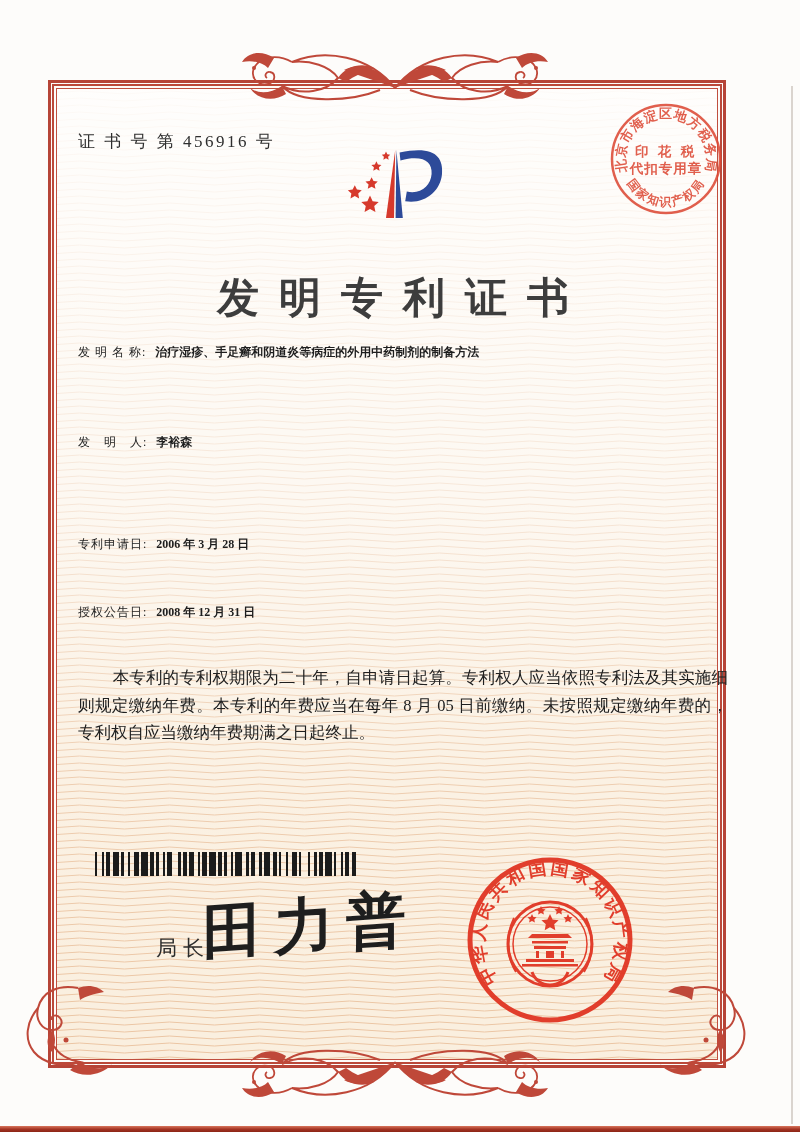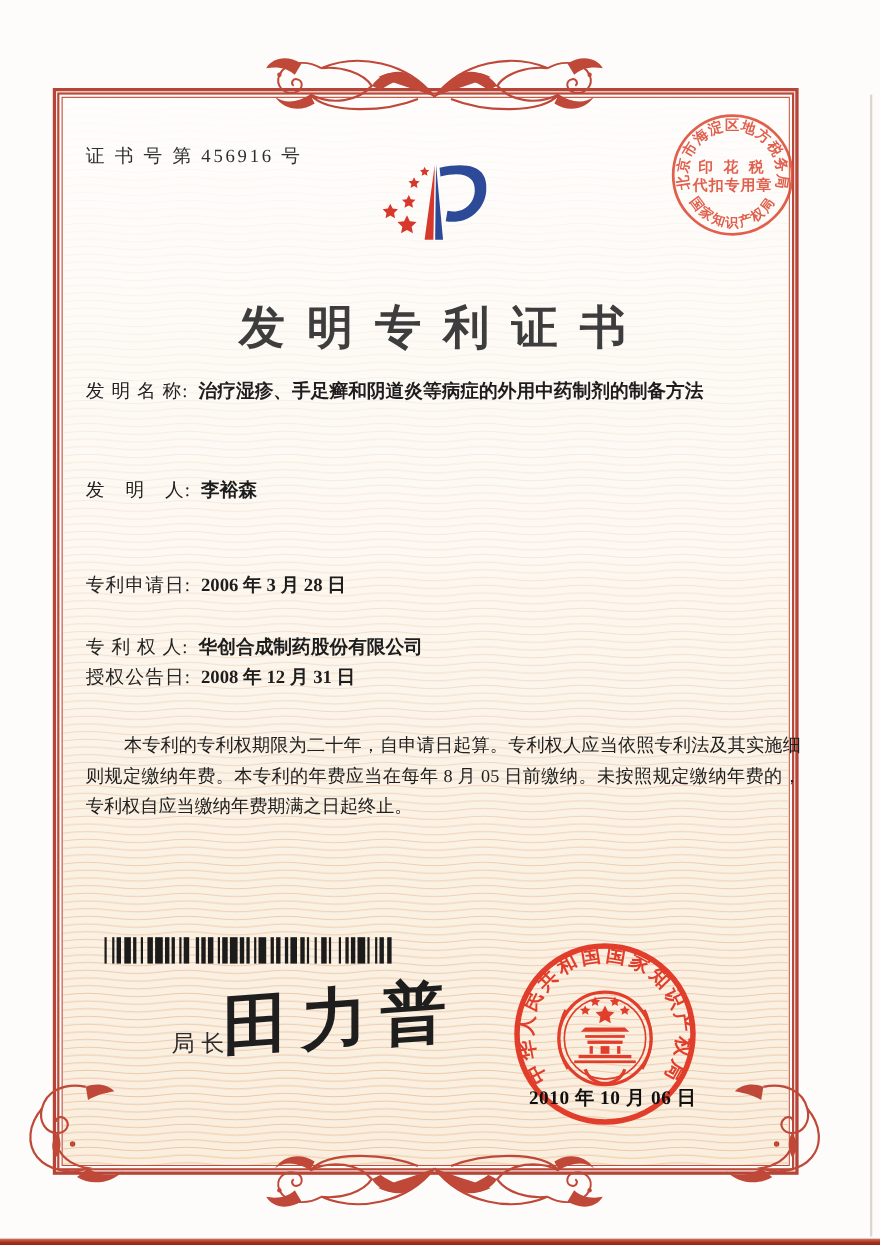--- a/index.html
+++ b/index.html
@@ -9,21 +9,21 @@
   .frame{position:absolute;left:48px;top:80px;right:74px;bottom:64px;border:3px solid #b64437;}
   .frame-m{position:absolute;inset:1px;border:2px solid #bb493a;}
   .frame-i{position:absolute;inset:2px;border:1px solid #c04e3e;overflow:hidden;background:#fbf1e2;}
   .texture{position:absolute;inset:0;width:100%;height:100%;}
   
   .orn{position:absolute;pointer-events:none;}
   
   .cert-no{position:absolute;left:78px;top:130px;font-size:17px;letter-spacing:2.5px;color:#2e2e2e;}
   .title{position:absolute;left:48px;width:678px;top:244px;text-align:center;font-size:42px;
          letter-spacing:20px;padding-left:16px;font-weight:600;color:#3d3d3d;margin-top:26px;}
-  .row{position:absolute;left:78px;font-size:17px;white-space:nowrap;}
+  .row{position:absolute;left:78px;font-size:12px;white-space:nowrap;}
   .row .lab{letter-spacing:1px;color:#222;}
   .row .val{font-weight:700;margin-left:9px;color:#1d1d1d;}
   .body-text{position:absolute;left:78px;top:664px;width:650px;font-size:16.5px;line-height:27.5px;
              text-align:justify;color:#202020;}
   .body-text p{margin:0;text-indent:2.1em;}
   .barcode{position:absolute;left:95px;top:852px;width:262px;height:24px;display:flex;align-items:stretch;}
   .barcode .bar{background:#1b1b1b;}
   .barcode .space{background:transparent;}
   .sig-title{position:absolute;left:156px;top:934px;font-size:21px;letter-spacing:6px;color:#2b2b2b;}
   .sig-name{position:absolute;left:202px;top:886px;font-size:60px;letter-spacing:12px;color:#1e1e1e;
@@ -135,25 +135,22 @@
   </svg>
 
   <div class="title z">发明专利证书</div>
 
   <div class="row z" style="top:344px">
     <span class="lab">发 明 名 称:</span><span class="val">治疗湿疹、手足癣和阴道炎等病症的外用中药制剂的制备方法</span>
   </div>
   <div class="row z" style="top:434px">
     <span class="lab">发　明　人:</span><span class="val">李裕森</span>
   </div>
-  <div class="row z" style="top:520px">
+  <div class="row z" style="top:536px">
     <span class="lab">专利申请日:</span><span class="val">2006 年 3 月 28 日</span>
-  </div>
-  <div class="row z" style="top:577px">
-    <span class="lab">专 利 权 人:</span><span class="val">华创合成制药股份有限公司</span>
   </div>
   <div class="row z" style="top:604px">
     <span class="lab">授权公告日:</span><span class="val">2008 年 12 月 31 日</span>
   </div>
 
   <div class="body-text z">
     <p>本专利的专利权期限为二十年，自申请日起算。专利权人应当依照专利法及其实施细则规定缴纳年费。本专利的年费应当在每年 8 月 05 日前缴纳。未按照规定缴纳年费的，专利权自应当缴纳年费期满之日起终止。</p>
   </div>
 
   <div class="barcode z">
@@ -263,18 +260,17 @@
         <rect stroke="none" x="74" y="99" width="3" height="7"></rect>
         <rect stroke="none" x="99" y="99" width="3" height="7"></rect>
         <rect stroke="none" x="64" y="107" width="48" height="3"></rect>
         <rect stroke="none" x="60" y="112" width="56" height="2.5"></rect>
         <path d="M70,120 A19,19 0 0 0 106,120" fill="none" stroke-width="3"></path>
         <path d="M52,66 C44,82 44,104 54,120" fill="none" stroke-width="2"></path>
         <path d="M124,66 C132,82 132,104 122,120" fill="none" stroke-width="2"></path>
       </g>
     </g>
   </svg>
-  <div class="seal-date">2010 年 10 月 06 日</div>
 
 
   <div class="right-edge"></div>
   <div class="bottom-edge"></div>
 </div>
 
 </body></html>

